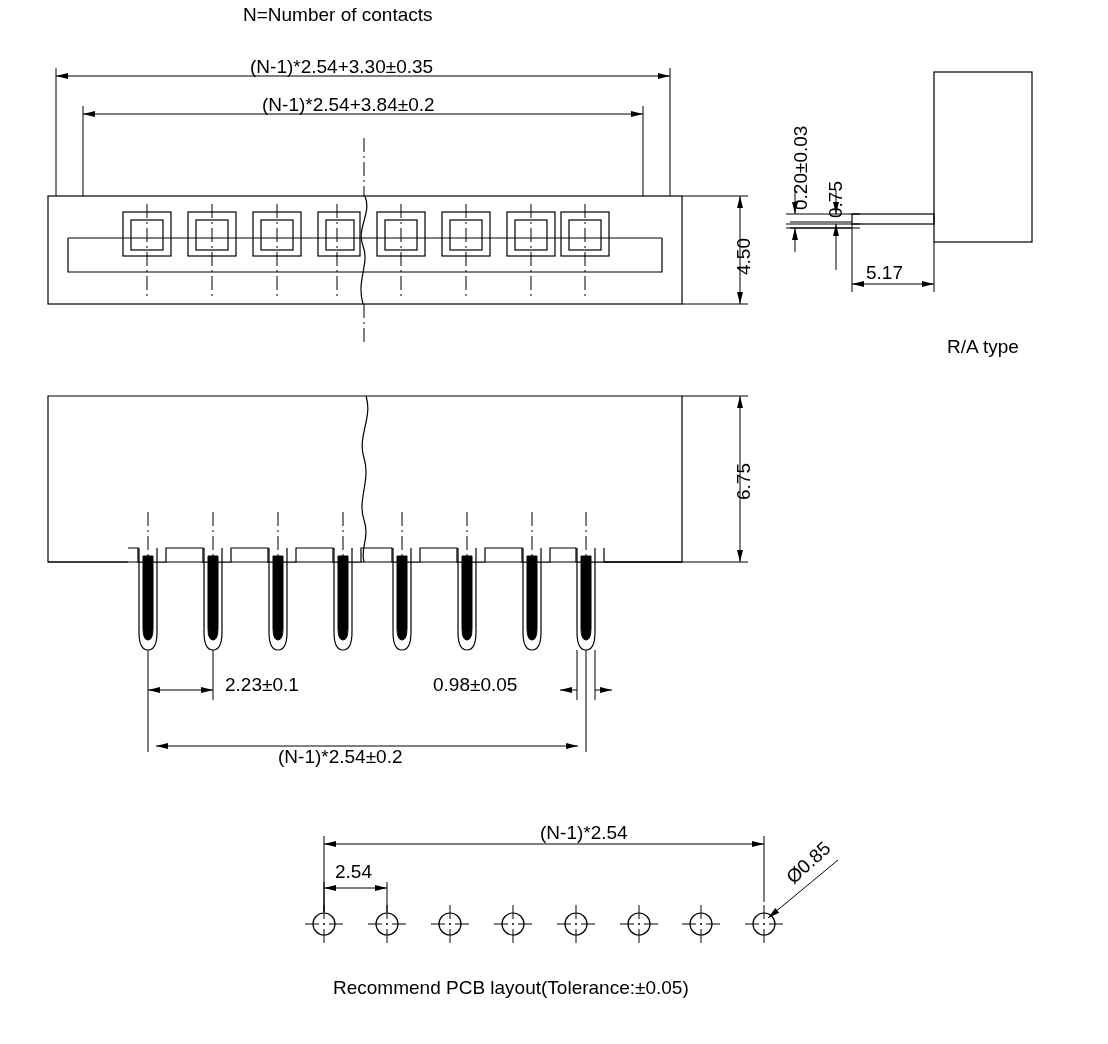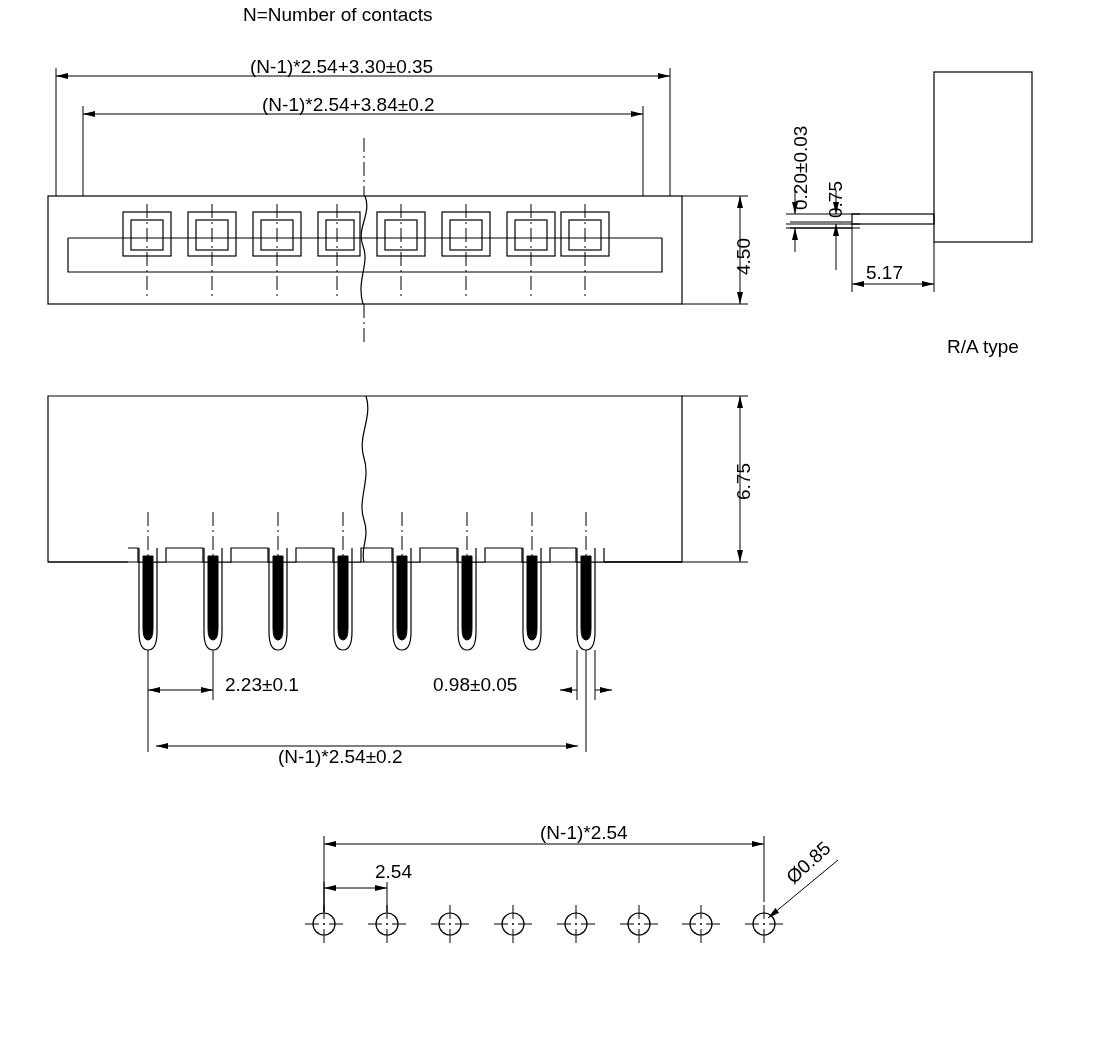--- a/index.html
+++ b/index.html
@@ -61,22 +61,23 @@
   <div class="lbl rot" style="left:825px; top:218px;">0.75</div>
   <div class="lbl" style="left:866px; top:262px;">5.17</div>
   <div class="lbl" style="left:947px; top:336px;">R/A type</div>
 
   <div class="lbl rot" style="left:733px; top:500px;">6.75</div>
   <div class="lbl" style="left:225px; top:674px;">2.23±0.1</div>
   <div class="lbl" style="left:433px; top:674px;">0.98±0.05</div>
   <div class="lbl" style="left:278px; top:722px;margin-top:24px;">(N-1)*2.54±0.2</div>
 
   <div class="lbl" style="left:507px; top:822px;margin-left:33px;">(N-1)*2.54</div>
-  <div class="lbl" style="left:335px; top:861px;margin-left:40px;">2.54</div>
+  <div class="lbl" style="left:335px; top:861px;">2.54</div>
   <div class="lbl" style="left:782px; top:872px; transform-origin:0 0; transform:rotate(-42deg);">Ø0.85</div>
+  <div class="lbl" style="left:333px; top:977px;">Recommend PCB layout(Tolerance:±0.05)</div>
 
   <svg class="draw" viewBox="0 0 1108 1044">
     <defs>
       <marker id="arrL" markerWidth="12" markerHeight="8" refX="0" refY="4" orient="auto" markerUnits="userSpaceOnUse">
         <path d="M0,4 L12,1 L12,7 Z" fill="#000"></path>
       </marker>
       <marker id="arrR" markerWidth="12" markerHeight="8" refX="12" refY="4" orient="auto" markerUnits="userSpaceOnUse">
         <path d="M12,4 L0,1 L0,7 Z" fill="#000"></path>
       </marker>
     </defs>

